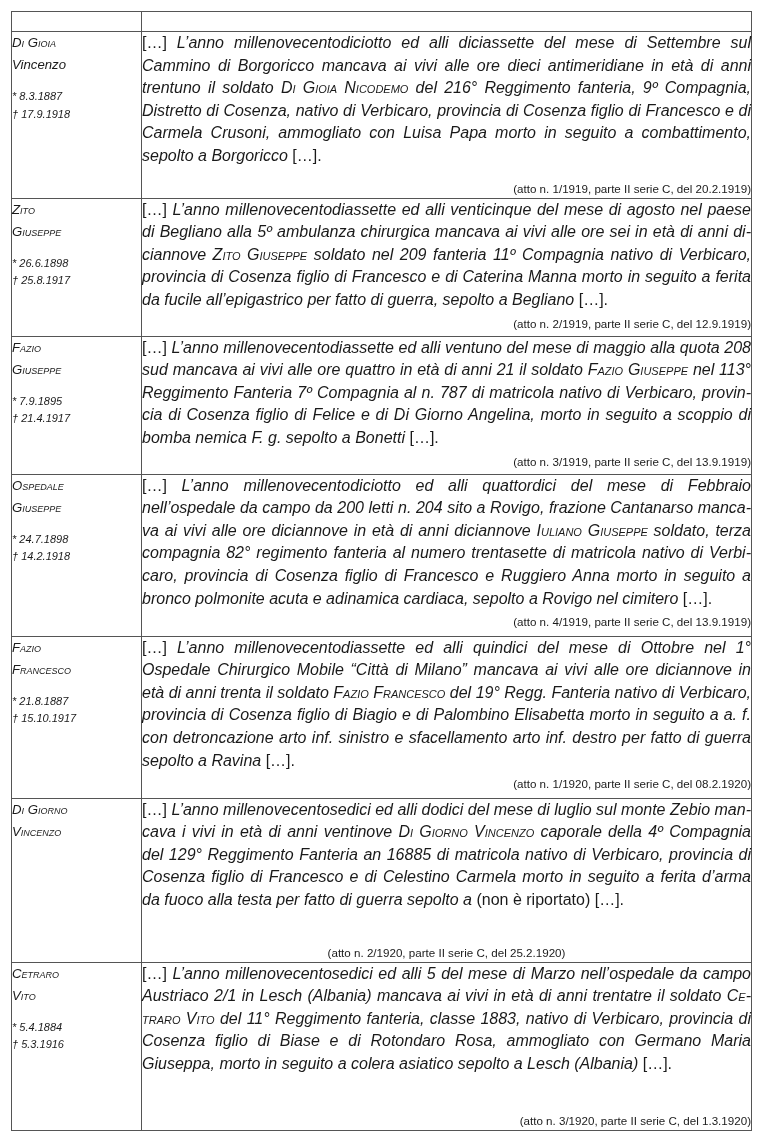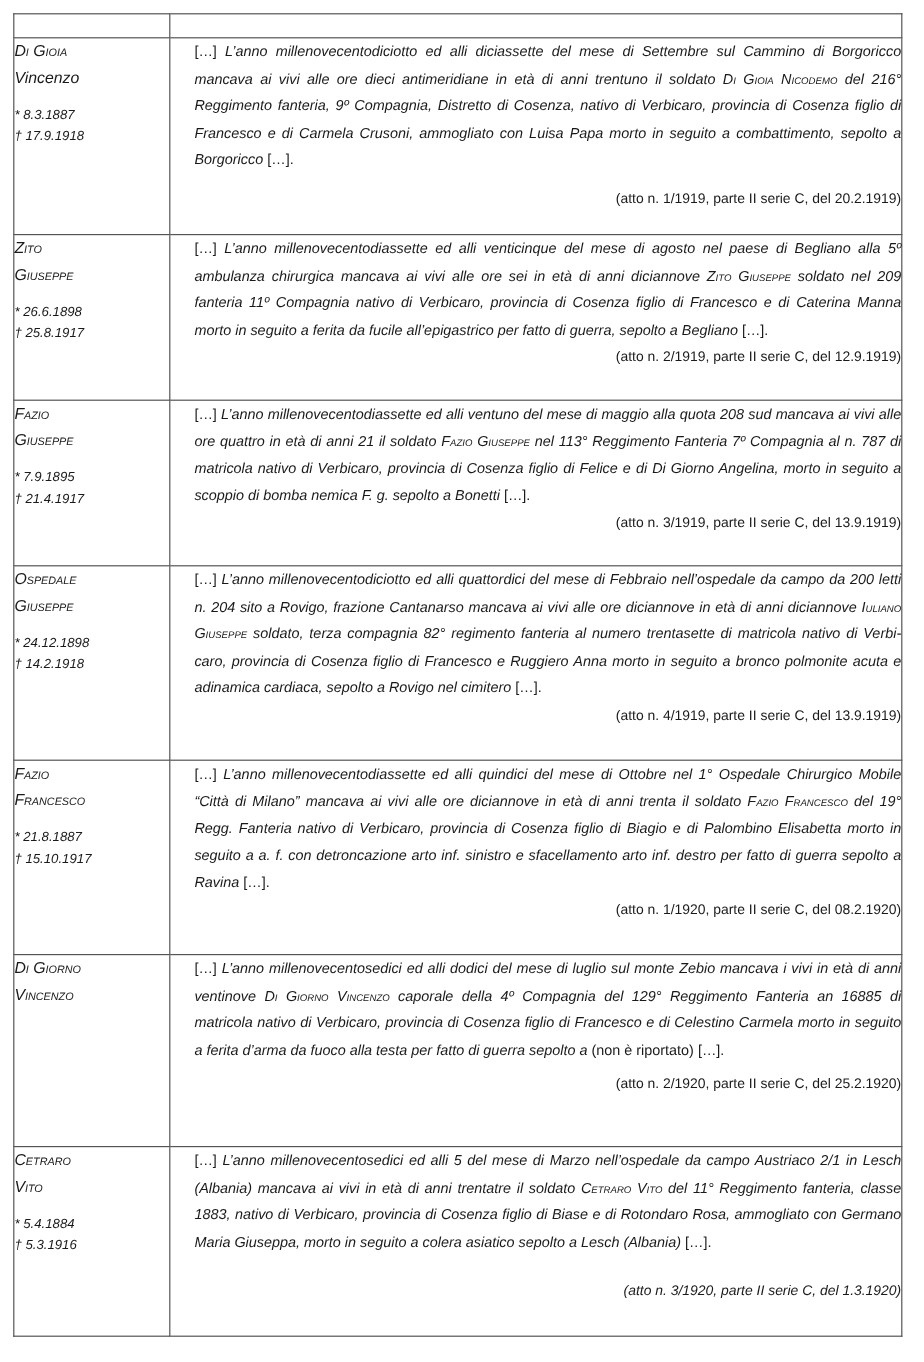--- a/index.html
+++ b/index.html
@@ -18,36 +18,35 @@
     padding: 0;
   }
   col.c-name { width: 130px; }
   col.c-text { width: 610px; }
   tr.header-row td { height: 19px; }
   .name-cell { padding: 4px 0 0 8px; font-size: 13.2px; font-style: italic; line-height: 22px; }
   .name-cell .sc { font-variant: small-caps; }
   .dates { margin-top: 12px; font-size: 11px; line-height: 17.5px; font-style: italic; }
   .text-cell { padding: 4px 8px 6px 9px; }
   .narrative {
-    font-size: 12px; line-height: 22.6px; text-align: justify; font-style: italic;
+    font-size: 16px; line-height: 22.6px; text-align: justify; font-style: italic;
     hyphens: manual;
-    margin-left: 20px;
   }
   .narrative .up { font-style: normal; }
   .narrative .sc { font-variant: small-caps; }
   .citation { text-align: right; font-size: 11.6px; font-style: normal; line-height: 18px; margin-top: 3px; }
   tr.r0 td { height: 163px; }
   tr.r1 td { height: 137px; }
   tr.r2 td { height: 137px; }
   tr.r3 td { height: 161px; }
   tr.r4 td { height: 161px; }
   tr.r5 td { height: 159px; }
   tr.r6 td { height: 157px; }
-  tr.r5 .citation { margin-top: 9px; }
-  tr.r6 .citation { margin-top: 21px; font-style: italic; }
+  tr.r5 .citation { margin-top: 32px; text-align: center; }
+  tr.r6 .citation { margin-top: 36px; }
   tr.r0 .citation { margin-top: 12px; }
   tr.r3 .narrative { text-align-last: auto; }
 </style>
 </head>
 <body>
 
 <div class="page">
   <table class="records">
     <colgroup>
         <col class="c-name">
@@ -102,21 +101,21 @@
       <div class="narrative"><span class="up">[…] </span><span>L’anno millenovecentodiassette ed alli ventuno del mese di maggio alla quota 208 sud mancava ai vivi alle ore quattro in età di anni 21 il soldato </span><span class="sc">Fazio Giuseppe</span><span> nel 113° Reggimento Fanteria 7º Compagnia al n. 787 di matricola nativo di Verbicaro, provin­cia di Cosenza figlio di Felice e di Di Giorno Angelina, morto in seguito a scoppio di bomba nemica F. g. sepolto a Bonetti</span><span class="up"> […].</span></div>
       <div class="citation">(atto n. 3/1919, parte II serie C, del 13.9.1919)</div>
     </td>
   </tr>
 
   <tr class="r3">
     <td class="name-cell">
       <div class="sc">Ospedale</div>
       <div class="sc">Giuseppe</div>
       <div class="dates">
-        <div>* 24.12.1898</div>
+        <div>* 24.7.1898</div>
         <div>† 14.2.1918</div>
       </div>
     </td>
     <td class="text-cell">
       <div class="narrative"><span class="up"> […] </span><span>L’anno millenovecentodiciotto ed alli quattordici del mese di Febbraio nell’ospedale da campo da 200 letti n. 204 sito a Rovigo, frazione Cantanarso manca­va ai vivi alle ore diciannove in età di anni diciannove </span><span class="sc">Iuliano Giuseppe</span><span> soldato, terza compagnia 82° regimento fanteria al numero trentasette di matricola nativo di Verbi­caro, provincia di Cosenza figlio di Francesco e Ruggiero Anna morto in seguito a bron­co polmonite acuta e adinamica cardiaca, sepolto a Rovigo nel cimitero</span><span class="up"> […].</span></div>
       <div class="citation">(atto n. 4/1919, parte II serie C, del 13.9.1919)</div>
     </td>
   </tr>
 
   <tr class="r4">

